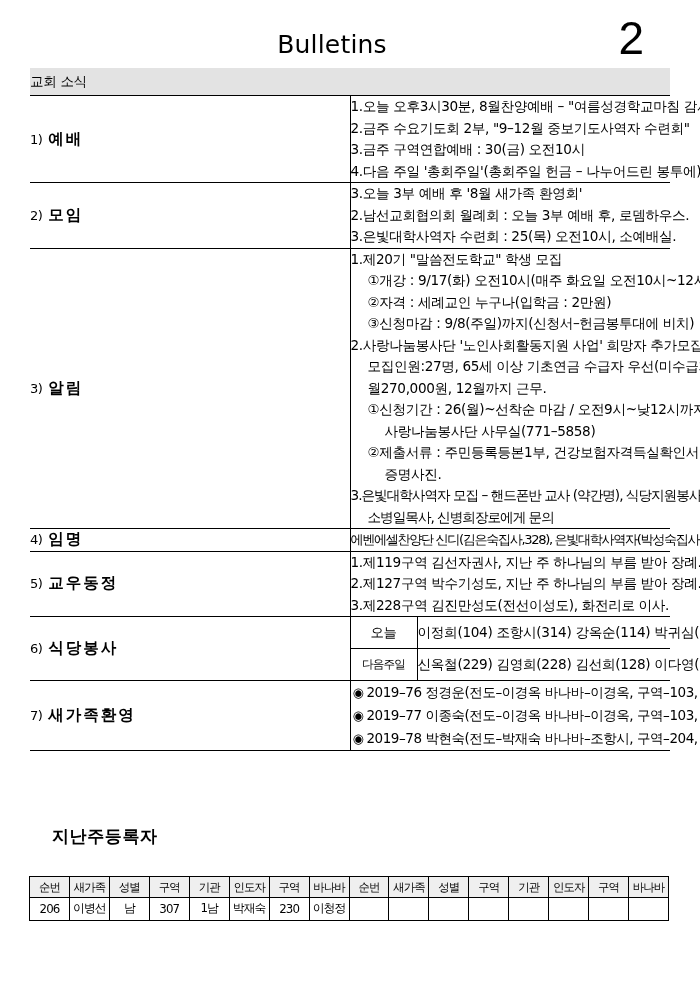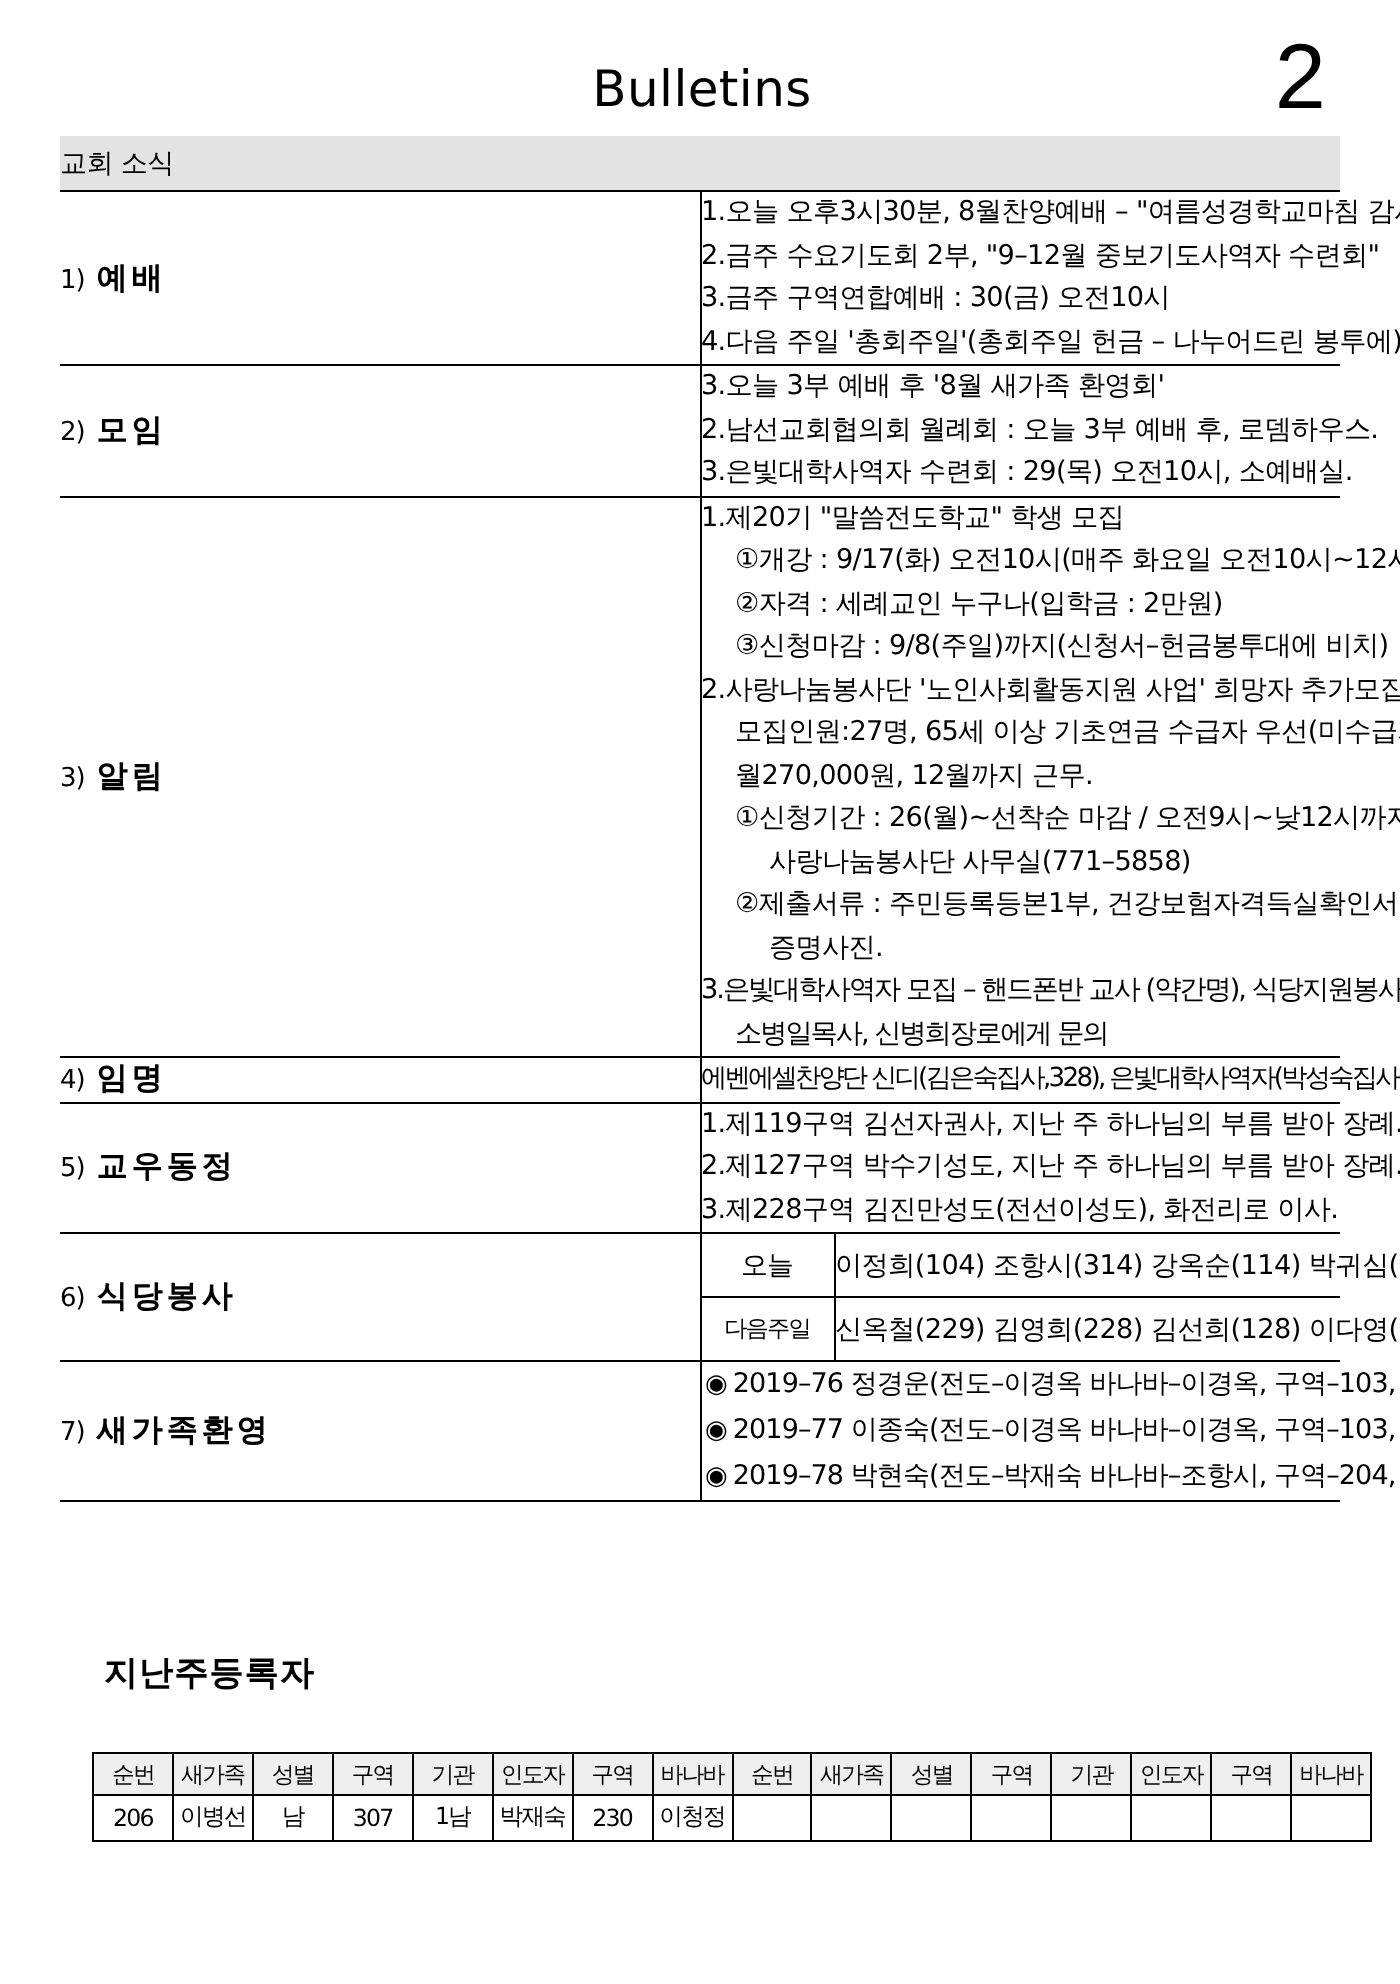--- a/index.html
+++ b/index.html
@@ -15,21 +15,21 @@
   }
   .page {
     position: absolute;
     left: 0; top: 0;
     width: 700px; height: 992px;
   }
 
   
   .header-zone {
     position: absolute;
-    left: 31px; top: 28px;
+    left: 12px; top: 28px;
     width: 640px; height: 40px;
   }
   .doc-title {
     position: absolute;
     left: 0; top: 0;
     width: 640px;
     text-align: center;
     font-size: 25px;
     font-weight: 400;
     letter-spacing: 0.2px;
@@ -139,21 +139,21 @@
   
   .section-heading {
     position: absolute;
     left: 52px; top: 825px;
     font-size: 17px;
     font-weight: 700;
     letter-spacing: 0.6px;
   }
   .reg-table {
     position: absolute;
-    left: 46px; top: 876px;
+    left: 29px; top: 876px;
     width: 640px;
     border-collapse: collapse;
     table-layout: fixed;
   }
   .reg-table th, .reg-table td {
     border: 1.1px solid #000;
     height: 20px;
     text-align: center;
     font-size: 11.4px;
     font-weight: 400;
@@ -188,21 +188,21 @@
             <div class="line">2.금주 수요기도회 2부, "9–12월 중보기도사역자 수련회"</div>
             <div class="line">3.금주 구역연합예배 : 30(금) 오전10시</div>
             <div class="line">4.다음 주일 '총회주일'(총회주일 헌금 – 나누어드린 봉투에) / '성찬식'</div>
           </td>
         </tr>
         <tr>
           <td class="row-label"><span class="lbl-num">2)</span><span class="lbl-txt">모임</span></td>
           <td class="row-body">
             <div class="line">3.오늘 3부 예배 후 '8월 새가족 환영회'</div>
             <div class="line">2.남선교회협의회 월례회 : 오늘 3부 예배 후, 로뎀하우스.</div>
-            <div class="line">3.은빛대학사역자 수련회 : 29(목) 오전10시, 소예배실.</div>
+            <div class="line">3.은빛대학사역자 수련회 : 25(목) 오전10시, 소예배실.</div>
           </td>
         </tr>
         <tr>
           <td class="row-label"><span class="lbl-num">3)</span><span class="lbl-txt">알림</span></td>
           <td class="row-body">
             <div class="line">1.제20기 "말씀전도학교" 학생 모집</div>
             <div class="line ind1">①개강 : 9/17(화) 오전10시(매주 화요일 오전10시~12시30분, 12주과정)</div>
             <div class="line ind1">②자격 : 세례교인 누구나(입학금 : 2만원)</div>
             <div class="line ind1">③신청마감 : 9/8(주일)까지(신청서–헌금봉투대에 비치)</div>
             <div class="line">2.사랑나눔봉사단 '노인사회활동지원 사업' 희망자 추가모집 :</div>

